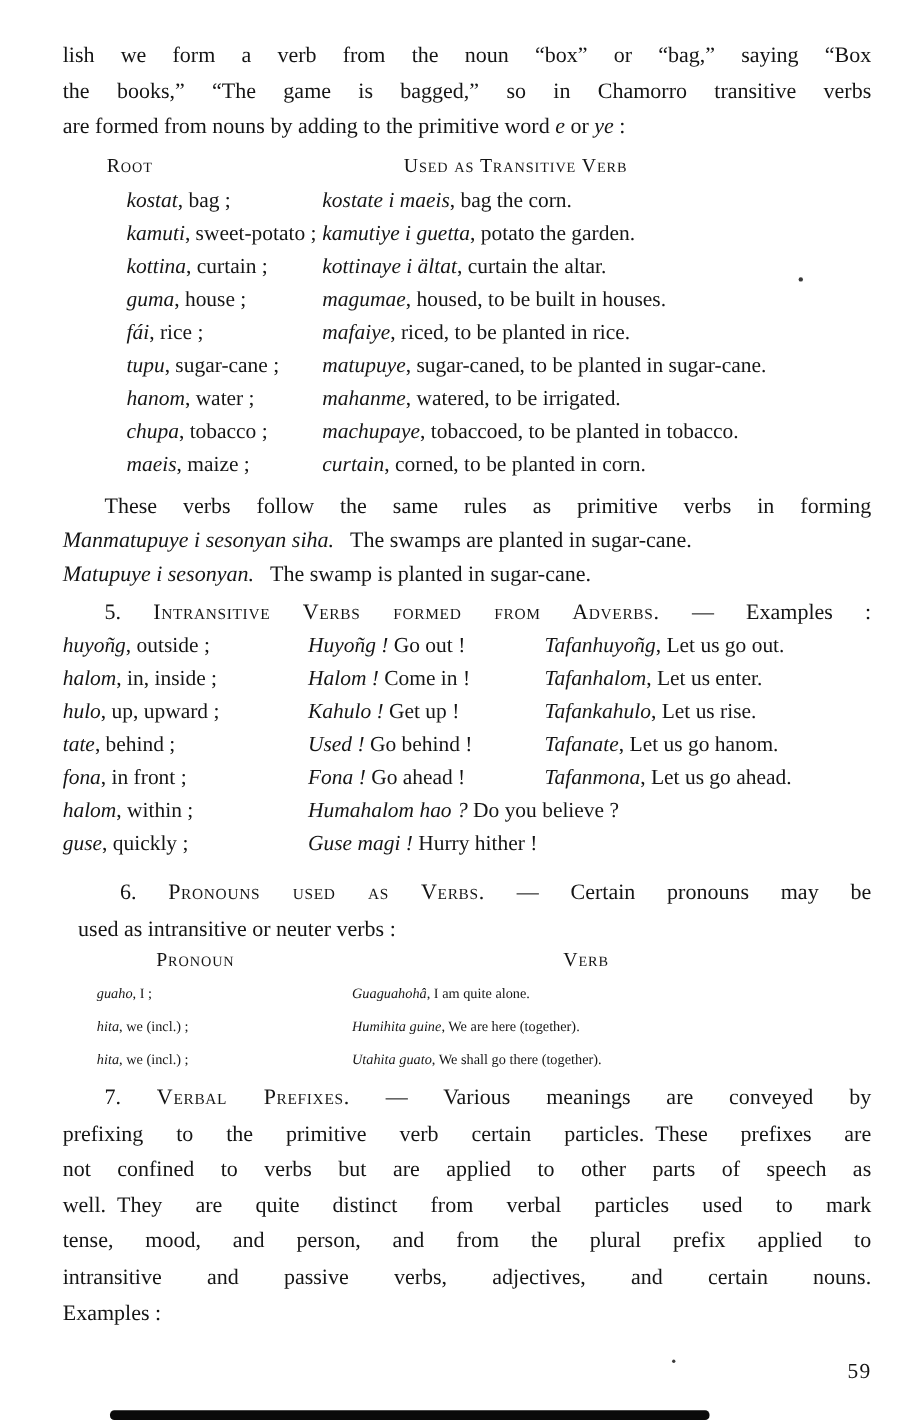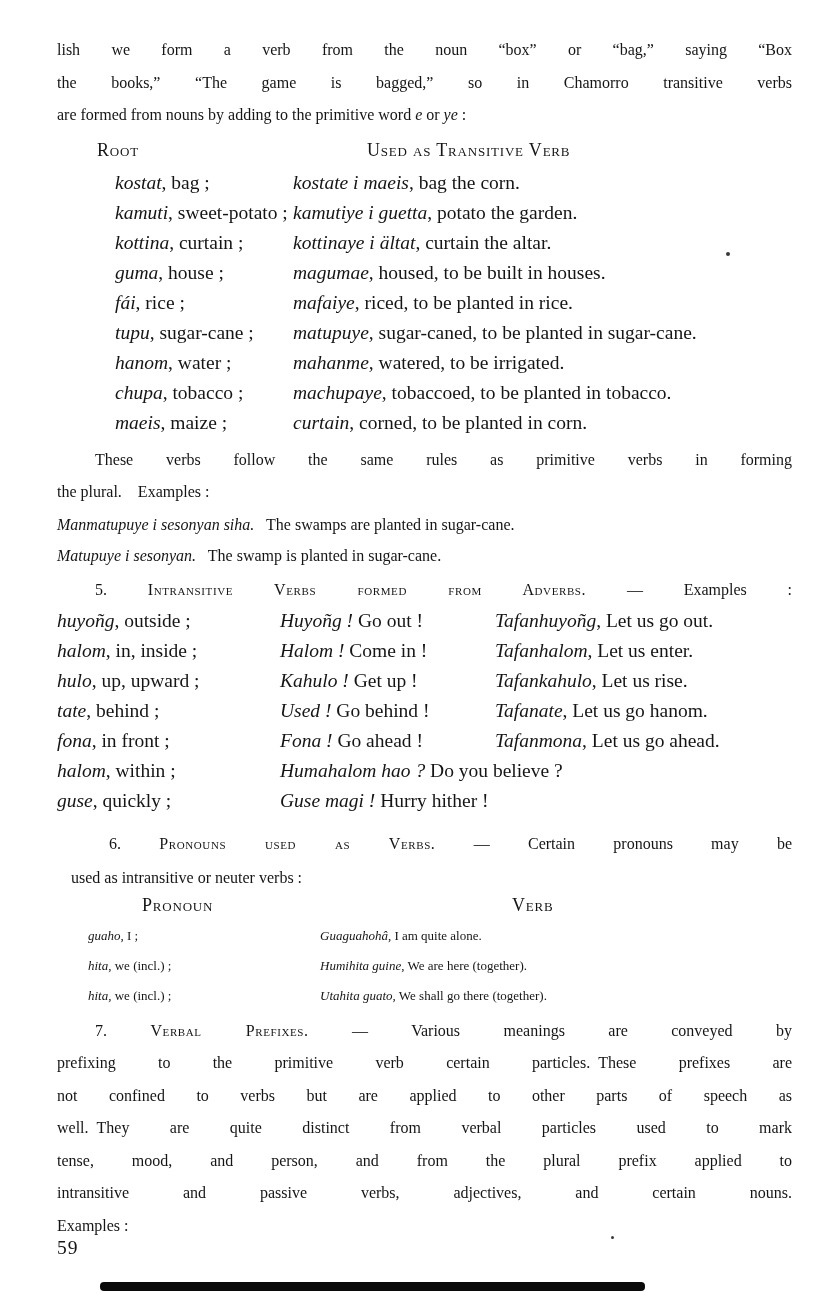--- a/index.html
+++ b/index.html
@@ -2,21 +2,21 @@
 <html><head>
 <meta charset="utf-8">
 <style>
   html,body { margin:0; padding:0; background:#ffffff; }
   .page {
     position:relative; width:837px; height:1293px; background:#ffffff;
     font-family:"Liberation Serif","DejaVu Serif",serif; color:#151515;
     overflow:hidden;
   }
   .content { position:absolute; top:0; left:57px; width:735px; height:100%; }
-  .pl { font-size:16px; line-height:32.5px; }
+  .pl { font-size:20px; line-height:32.5px; }
   .just { text-align:justify; text-align-last:justify; }
   .ind  { text-indent:38px; }
   .s1 { font-style:italic; }
   .s2 { font-variant:small-caps; letter-spacing:0.6px; }
   .it { font-style:italic; }
 
   #intro { margin-top:34px; }
   #vt-header { position:relative; height:26px; margin-top:8px; }
   .thead { font-size:18px; font-variant:small-caps; letter-spacing:0.8px; }
   #vt-header .h1 { position:absolute; left:40px; top:0; }
@@ -33,21 +33,21 @@
   #sec6-para { margin-top:11px;margin-left:14px; }
   #sec6-para .pl { line-height:34px; }
   #pron-header { position:relative; height:26px; }
   #pron-header .h1 { position:absolute; left:85px; top:0; }
   #pron-header .h2 { position:absolute; left:455px; top:0; }
   .prow { display:grid; grid-template-columns:232px 1fr; margin-left:31px;
           height:30px; line-height:30px; font-size:13px; white-space:nowrap; }
   #sec7-para { margin-top:4px; }
   #sec7-para .pl { line-height:32.6px; }
   .pagenum { position:absolute; top:1237px; left:0; width:100%;
-             text-align:left; font-size:19.5px; letter-spacing:1px; }
+             text-align:right; font-size:19.5px; letter-spacing:1px; }
   .scan-bar { position:absolute; top:1282px; left:100px; width:545px; height:9px;
               background:#0a0a0a; border-radius:4px; }
   .speck { position:absolute; width:4px; height:4px; border-radius:50%; background:#3a3a3a; }
   .speck.a { left:726px; top:252px; }
   .speck.b { left:611px; top:1236px; width:3px; height:3px; }
 </style>
 </head>
 <body>
 
 <div class="page">
@@ -98,21 +98,20 @@
         <span><span class="it">machupaye</span><span>, tobaccoed, to be planted in tobacco.</span></span>
       </div>
       <div class="vrow">
         <span><span class="it">maeis</span><span>, maize ;</span></span>
         <span><span class="it">curtain</span><span>, corned, to be planted in corn.</span></span>
       </div>
     </div>
 
     <div id="plural-note">
       <div class="pl just ind"><span class="s0">These verbs follow the same rules as primitive verbs in forming</span></div>
-      <div class="pl"><span class="s0">the plural. Examples :</span></div>
     </div>
 
     <div id="plural-ex">
       <div class="pl"><span class="s1">Manmatupuye i sesonyan siha.</span><span class="s0">  The swamps are planted in sugar-cane.</span></div>
       <div class="pl"><span class="s1">Matupuye i sesonyan.</span><span class="s0">  The swamp is planted in sugar-cane.</span></div>
     </div>
 
     <div id="sec5-head" class="pl just ind"><span class="s0">5. </span><span class="s2">Intransitive Verbs formed from Adverbs.</span><span class="s0"> — Examples :</span></div>
 
     <div id="sec5-rows">

